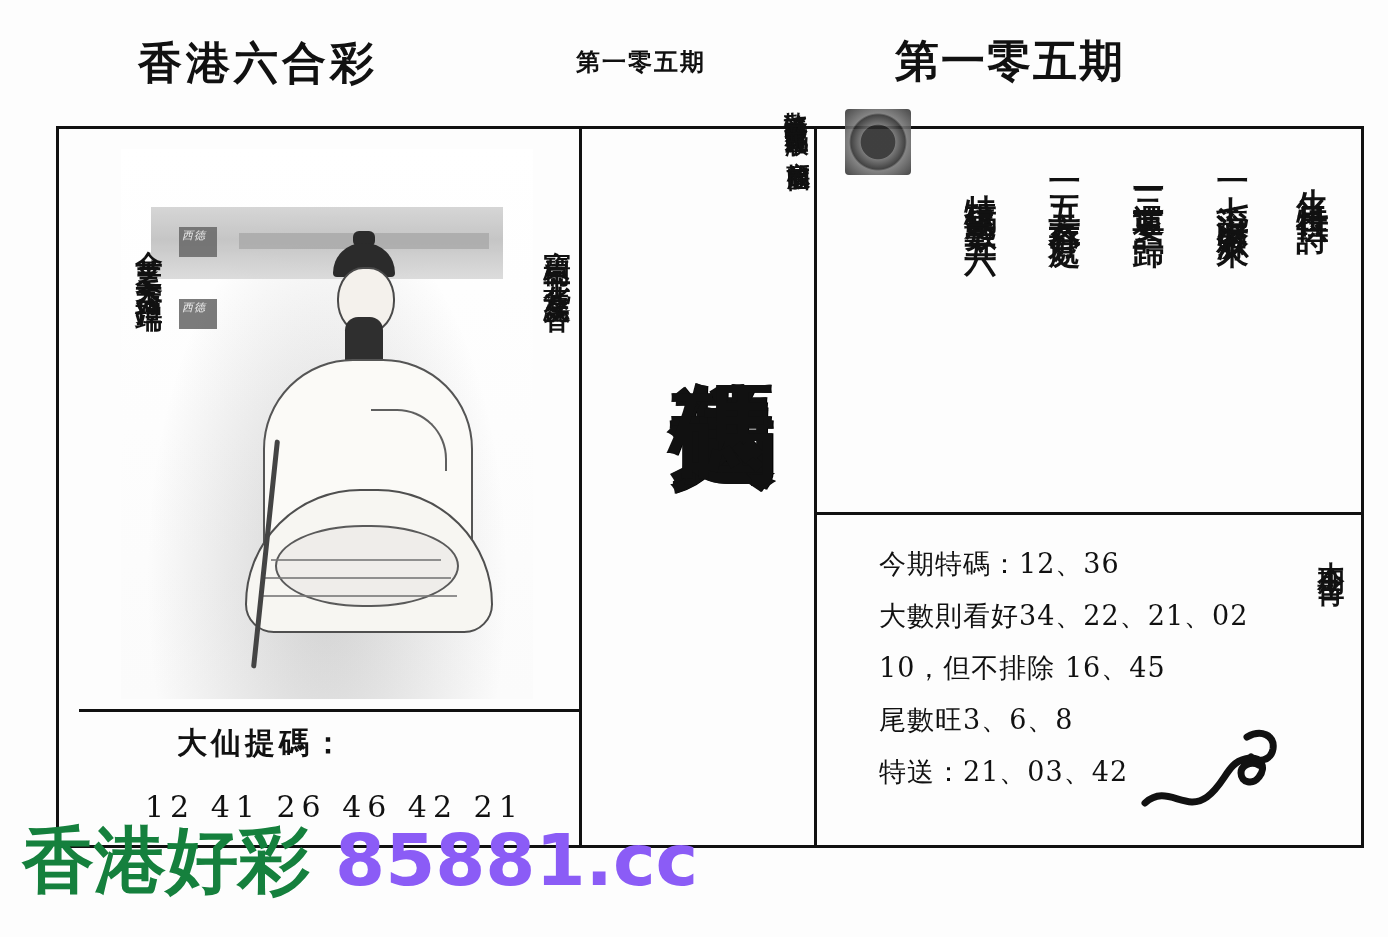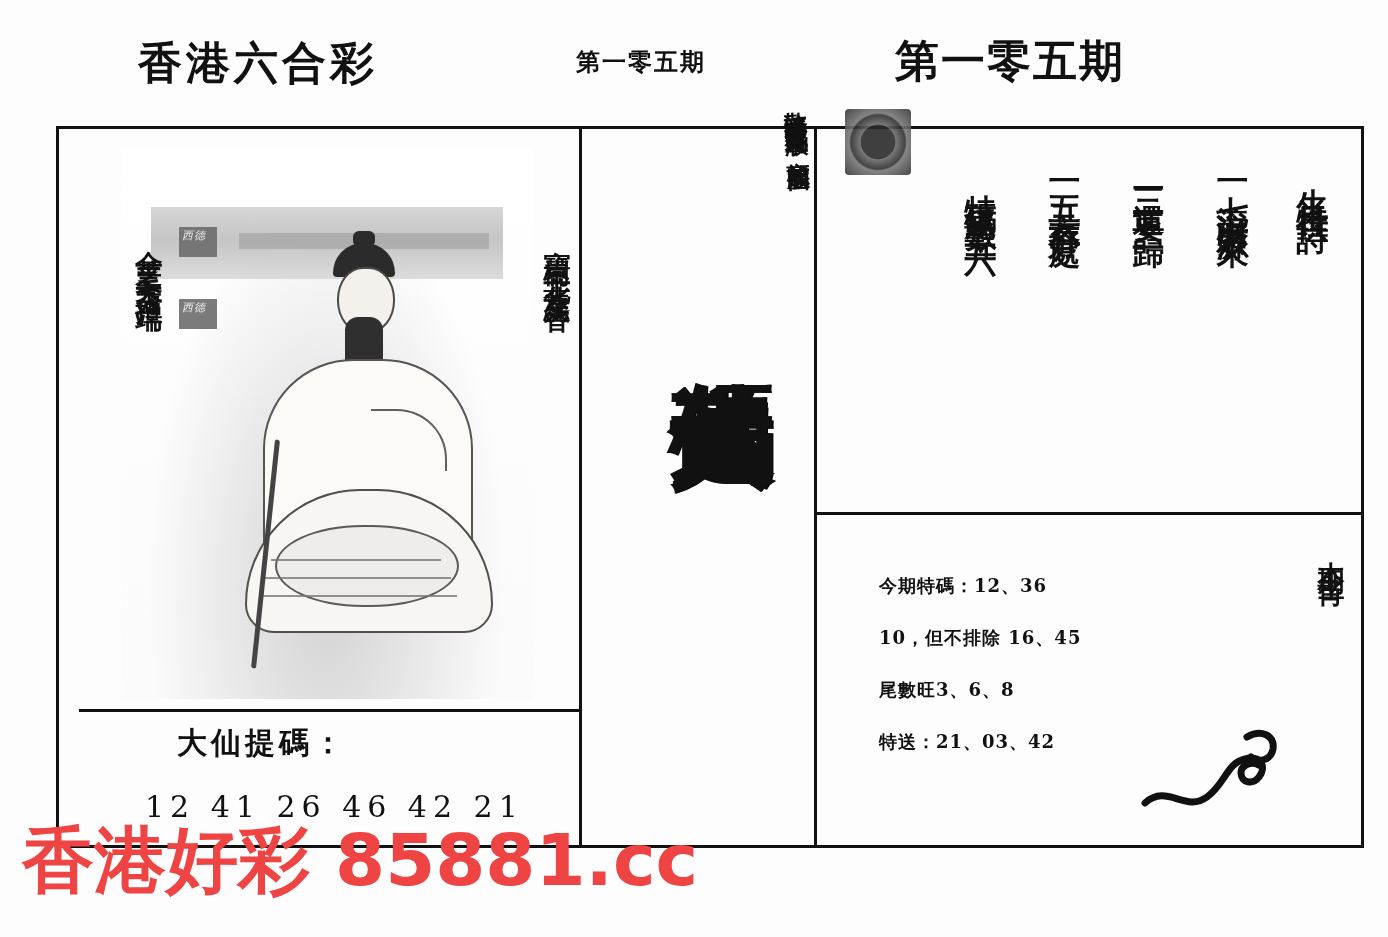--- a/index.html
+++ b/index.html
@@ -337,25 +337,24 @@
   .res-box {
     position: absolute;
     left: 0;
     top: 383px;
     right: 0;
     bottom: 0;
   }
   .res-lines {
     position: absolute;
     left: 62px;
-    top: 48px;
-    font-size: 18px;
+    top: 26px;
+    font-size: 27px;
     line-height: 52px;
     letter-spacing: 1px;
-    font-weight: bold;
   }
   .res-lines div { white-space: nowrap; }
   .zodiac-label {
     position: absolute;
     right: 12px;
     top: 28px;
     width: 40px;
     font-size: 27px;
     font-weight: bold;
     writing-mode: vertical-rl;
@@ -374,22 +373,22 @@
   .wm {
     position: absolute;
     left: 22px;
     top: 824px;
     font-size: 72px;
     font-weight: bold;
     font-family: "DejaVu Sans", "Liberation Sans", sans-serif;
     white-space: nowrap;
     line-height: 1;
   }
-  .wm .cn { color: #ef4444; font-family: Liberation Serif, serif; }
-  .wm .num { color: #ef4444; }
+  .wm .cn { color: #15803d; font-family: Liberation Serif, serif; }
+  .wm .num { color: #8b5cf6; }
 </style>
 </head>
 <body>
 
 <div class="page">
 
   <div class="hdr-left">香港六合彩</div>
   <div class="hdr-mid">第一零五期</div>
   <div class="hdr-right">第一零五期</div>
 
@@ -450,20 +449,21 @@
         <div class="poem-line pl2">三一還要一二歸</div>
         <div class="poem-line pl3">一五三六各好處</div>
         <div class="poem-line pl4">特碼尾數二五六</div>
       </div>
 
       <div class="hline" style="top:383px;"></div>
 
       <div class="res-box">
         <div class="res-lines">
           <div>今期特碼：12、36</div>
+          <div>大數則看好34、22、21、02</div>
           <div>10，但不排除 16、45</div>
           <div>尾數旺3、6、8</div>
           <div>特送：21、03、42</div>
         </div>
         <div class="zodiac-label">本期生肖</div>
 
         <svg class="snake" viewBox="0 0 150 110">
           <path d="M4 86 C 26 66, 44 96, 66 80 C 84 67, 86 46, 104 42 C 120 38, 126 50, 118 60 C 112 68, 100 66, 100 56 C 100 48, 110 44, 118 48" fill="none" stroke="#111" stroke-width="7" stroke-linecap="round"></path>
           <path d="M106 20 C 120 12, 134 18, 132 32 C 130 44, 116 46, 110 40" fill="none" stroke="#111" stroke-width="7" stroke-linecap="round"></path>
         </svg>

